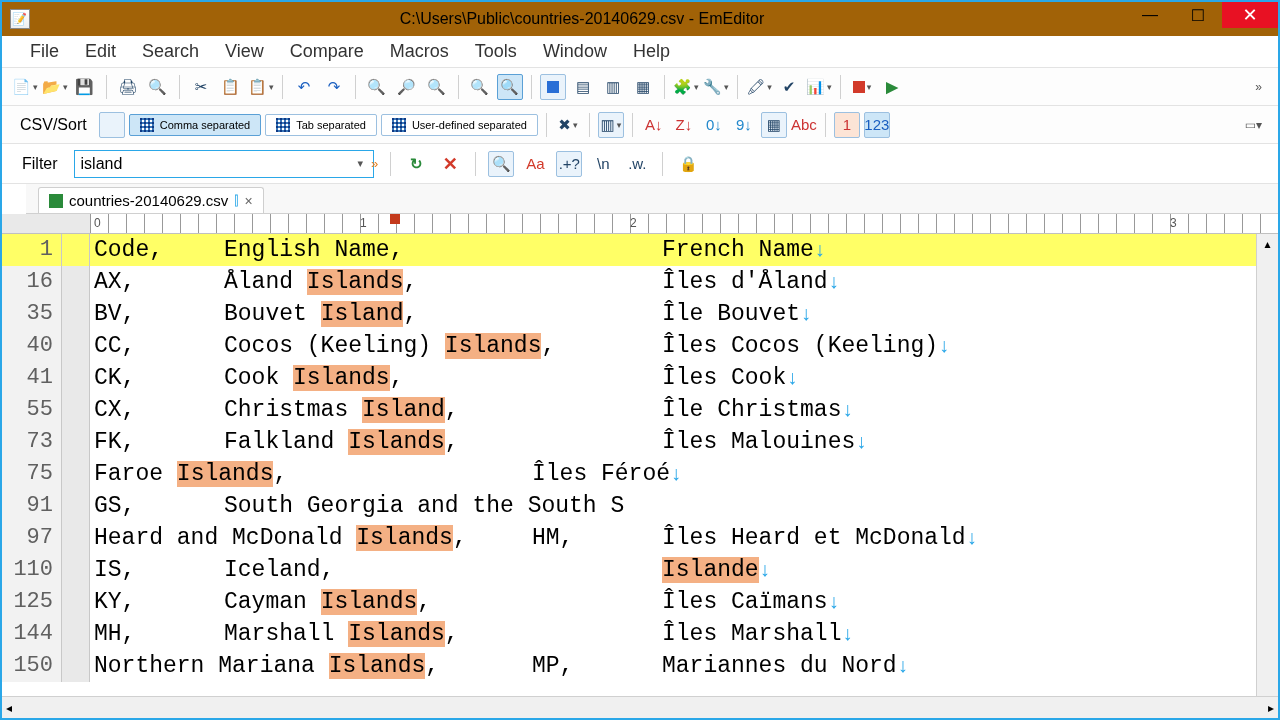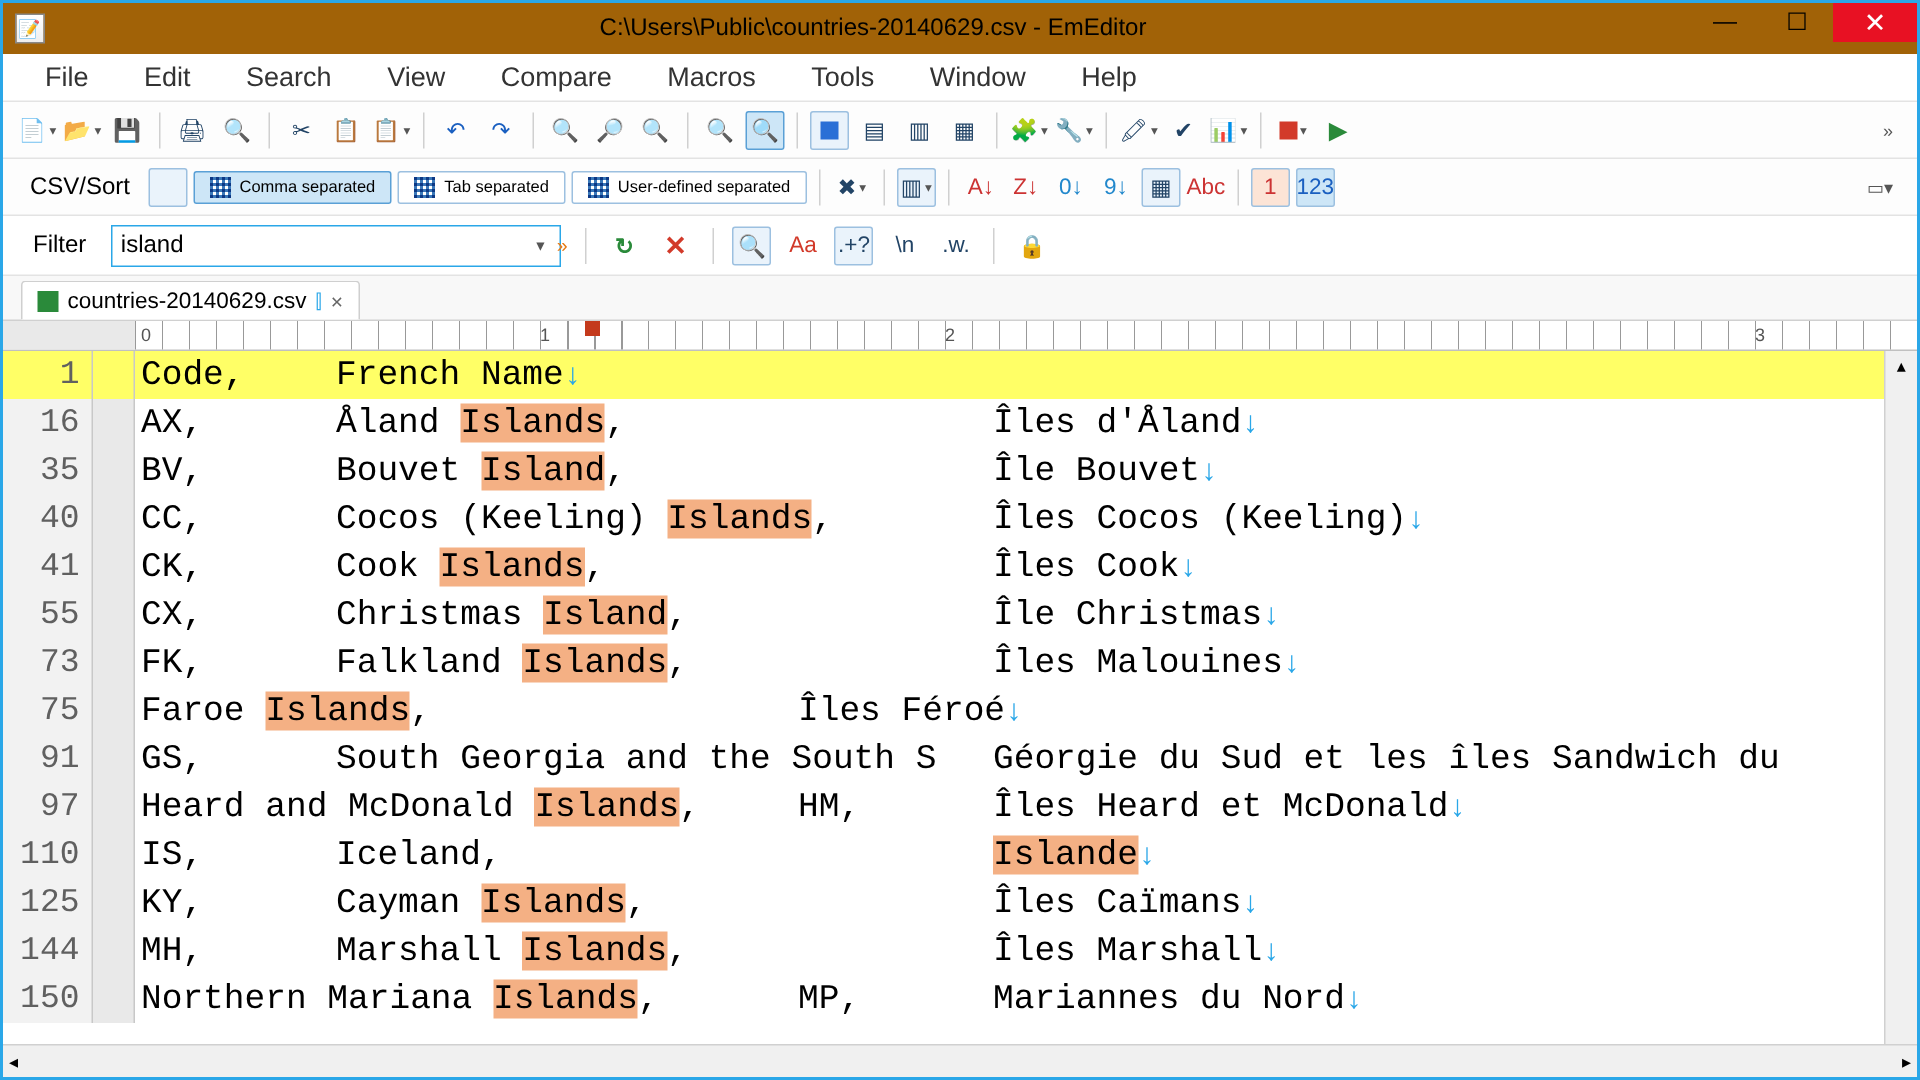--- a/index.html
+++ b/index.html
@@ -7,21 +7,21 @@
   .window { width: 100%; height: 100%; display: flex; flex-direction: column; border: 2px solid #2aa7e8; }
   
   .titlebar { height: 34px; background: #a16207; display: flex; align-items: center; color: #000; }
   .title-icon { width: 20px; height: 20px; margin: 0 8px; background: linear-gradient(#fff,#eee); border:1px solid #888; display:inline-flex; align-items:center; justify-content:center; }
   .title-icon::after{content:"📝"; font-size:12px;}
   .titlebar .title { flex:1; text-align:center; font-size:16px; color:#000; }
   .win-btns { display:flex; height:100%; }
   .win-btn { width:48px; height:26px; display:flex; align-items:center; justify-content:center; font-size:16px;}
   .win-btn.close { background:#e81123; color:#fff; width:56px; font-size:18px; }
   
-  .menubar { height: 32px; background:#fff; display:flex; align-items:center; gap: 17px; padding: 0 18px; border-bottom:1px solid #e3e3e3; font-size:18px; color:#333;}
+  .menubar { height: 32px; background:#fff; display:flex; align-items:center; gap: 6px; padding: 0 18px; border-bottom:1px solid #e3e3e3; font-size:18px; color:#333;}
   .menuitem { padding: 3px 10px; }
   
   .toolbar { display:flex; align-items:center; gap:4px; padding:3px 10px; border-bottom:1px solid #e3e3e3; background:#fdfdfd; height:38px;}
   .toolbar2 { height:38px; }
   .tbtn { width:26px; height:26px; border:1px solid transparent; border-radius:2px; display:inline-flex; align-items:center; justify-content:center; font-size:15px; color:#246; background:#fff0;}
   .tbtn.box { border:1px solid #9cc0e0; background:#eaf3fb; }
   .tbtn.active { border:1px solid #5aa0d6; background:#cde6f7; }
   .tdd::after { content:"▾"; font-size:9px; color:#555; margin-left:2px;}
   .sep { width:1px; height:24px; background:#d0d0d0; margin:0 4px;}
   .overflow { margin-left:auto; font-size:12px; color:#555; padding-right:6px;}
@@ -30,21 +30,21 @@
   .csvbtn .grid-ico{ width:14px;height:14px; background: repeating-linear-gradient(#3a78b8 0 2px,#fff 2px 4px), repeating-linear-gradient(90deg,#3a78b8 0 2px,#fff 2px 4px); background-blend-mode:multiply;}
   .csvbtn.active{ background:#cde6f7; border-color:#5aa0d6;}
   .label-plain{ font-size:16px; padding:0 8px;}
   
   .filterbar { display:flex; align-items:center; gap:8px; padding:4px 12px; border-bottom:1px solid #e3e3e3; height:40px;}
   .filter-input { width:300px; height:28px; border:1px solid #2aa7e8; padding:2px 6px; font-size:16px; font-family:inherit; background:#fff; outline:none;}
   .filter-input::after{content:"";}
   .dd-arrow { margin-left:-24px; font-size:11px; color:#555;}
   .orange { color:#e67a14; font-size:13px;}
   
-  .tabrow { height:30px; display:flex; align-items:flex-end; padding:0 12px; gap:4px; border-bottom:1px solid #d0d0d0; background:#f8f8f8;}
+  .tabrow { height:30px; display:flex; align-items:flex-end; padding:0 12px; gap:4px; border-bottom:1px solid #d0d0d0; background:#f8f8f8;margin-left:24px;}
   .doctab { display:inline-flex; align-items:center; gap:6px; padding:4px 10px; background:#fff; border:1px solid #cfcfcf; border-bottom:none; border-radius:3px 3px 0 0 ; font-size:15px;}
   .doctab .xls{ width:14px; height:14px; background:#2a8a3a; }
   .funnel { color:#2aa7e8; font-size:13px;}
   .tabx{ font-size:14px; color:#666; }
   
   .ruler { height:20px; display:flex; border-bottom:1px solid #c0c0c0; font-size:11px; color:#555; position:relative; background:#fff;}
   .ruler .gutter-r{ width:88px; background:#e9e9e9;}
   .ruler .scale{ flex:1; background: repeating-linear-gradient(90deg,#999 0 1px, transparent 1px 18px); position:relative;}
   .ruler .tick{ position:absolute; top:2px; font-size:12px;}
   .ruler .marker{ position:absolute; top:0; width:10px; height:10px; background:#c43a1c;}
@@ -216,20 +216,21 @@
       <span class="tick" style="left:1080px">3</span>
     </div>
   </div>
 
   <div class="editor">
     <div class="rows" id="rows">
         <div class="row hdr">
   <span class="lineno">1</span>
   <span class="gutter2"></span>
   <span class="cell c1">Code,</span>
+  <span class="cell c2">English Name,</span>
   <span class="cell c3">French Name<span class="eol">↓</span></span>
 </div>
         <div class="row">
     <span class="lineno">16</span>
     <span class="gutter2"></span>
     <span class="cell c1">AX,</span>
     <span class="cell c2">Åland <span class="hl">Islands</span>,</span>
     <span class="cell c3">Îles d'Åland<span class="eol">↓</span></span>
   </div>
         <div class="row">
@@ -271,21 +272,20 @@
     <span class="lineno">75</span>
     <span class="gutter2"></span>
     <span class="cell c2">Faroe <span class="hl">Islands</span>,</span>
     <span class="cell c3">Îles Féroé<span class="eol">↓</span></span>
   </div>
         <div class="row">
     <span class="lineno">91</span>
     <span class="gutter2"></span>
     <span class="cell c1">GS,</span>
     <span class="cell c2">South Georgia and the South S</span>
-    <span class="cell c3">Géorgie du Sud et les îles Sandwich du</span>
   </div>
         <div class="row">
     <span class="lineno">97</span>
     <span class="gutter2"></span>
     <span class="cell c2">Heard and McDonald <span class="hl">Islands</span>,</span>
     <span class="cell c1">HM,</span>
     <span class="cell c3">Îles Heard et McDonald<span class="eol">↓</span></span>
   </div>
         <div class="row">
     <span class="lineno">110</span>

